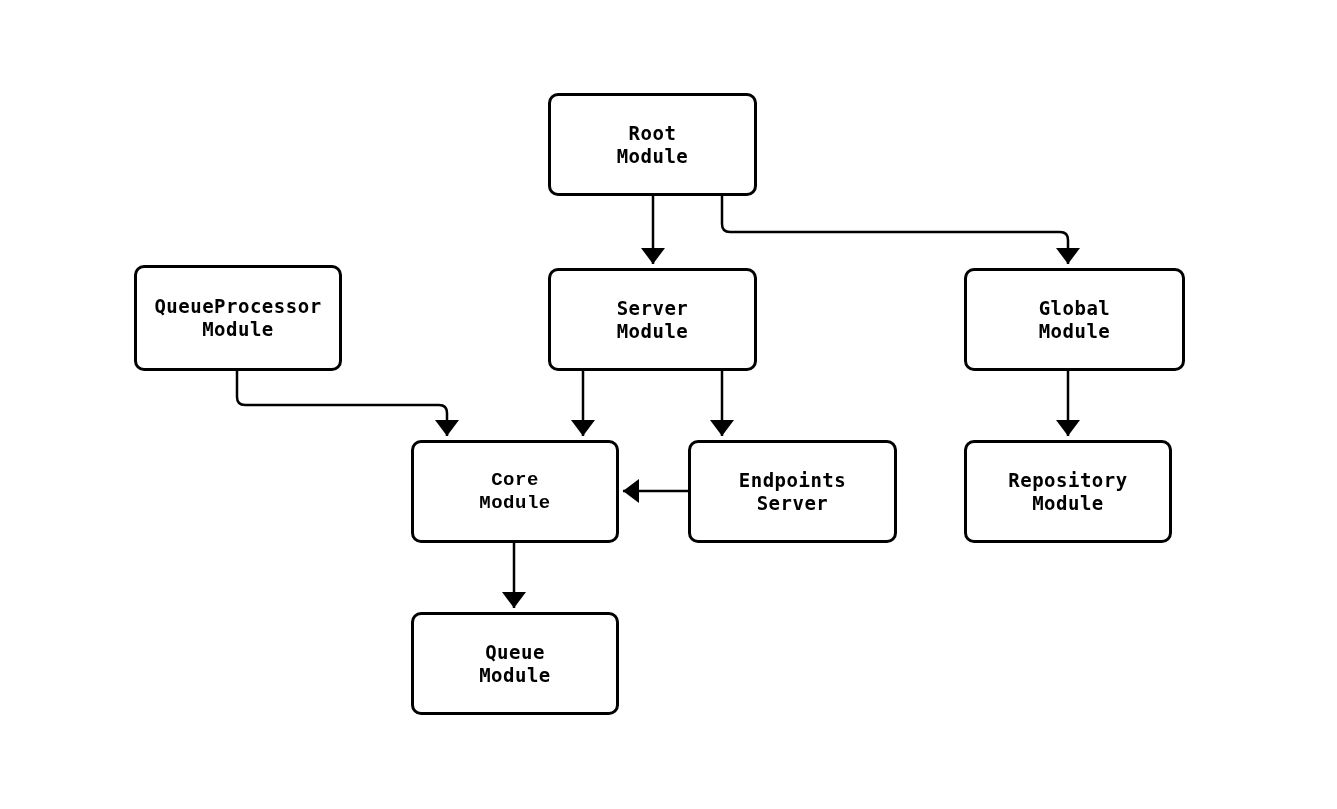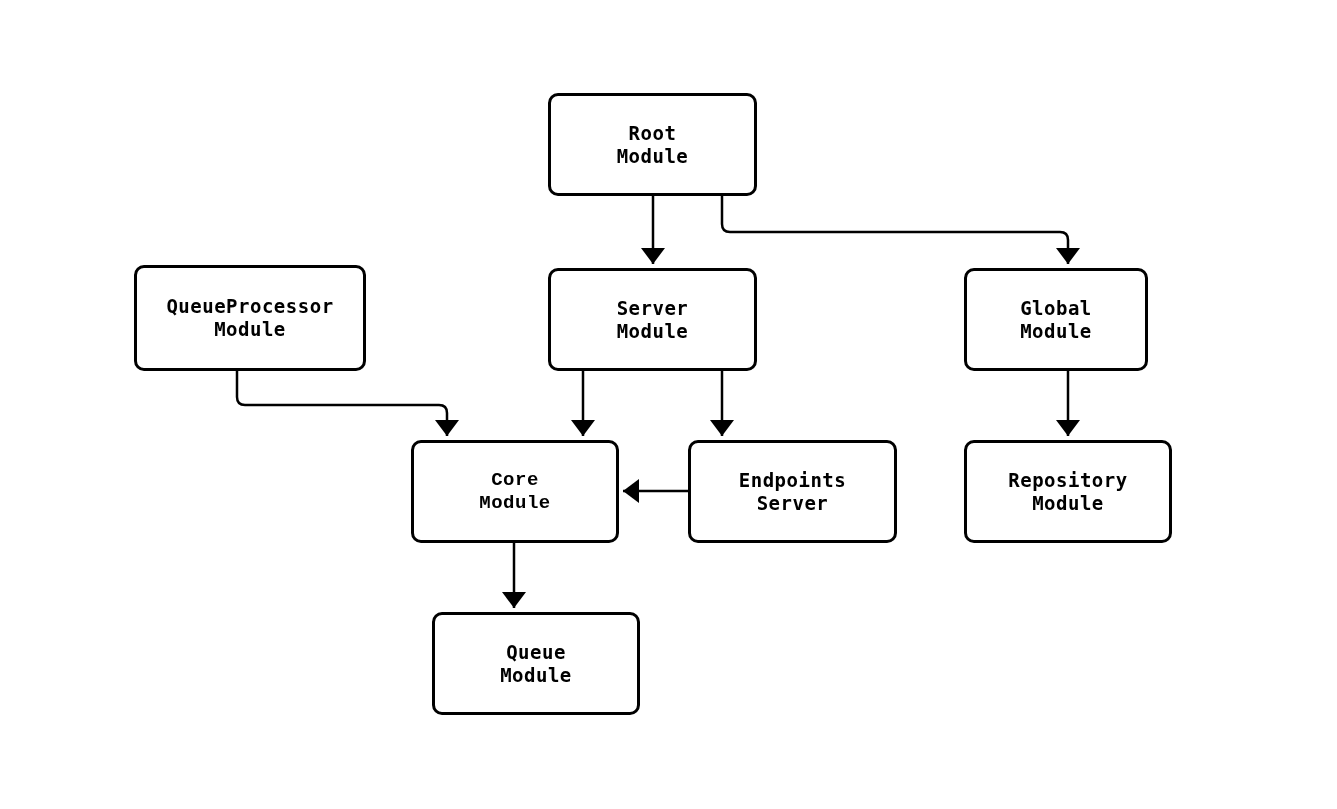--- a/index.html
+++ b/index.html
@@ -36,27 +36,27 @@
   .node .label {
     white-space: pre-line;
     font-size: 19px;
     line-height: 23px;
     font-weight: 700;
     color: #000000;
     letter-spacing: 0.5px;
   }
   
   #node-root          { left: 548px; top:  93px; width: 209px; height: 103px; }
-  #node-queueprocessor{ left: 134px; top: 265px; width: 232px; height: 106px; }
+  #node-queueprocessor{ left: 134px; top: 265px; width: 208px; height: 106px; }
   #node-server        { left: 548px; top: 268px; width: 209px; height: 103px; }
-  #node-global        { left: 964px; top: 268px; width: 184px; height: 103px; }
+  #node-global        { left: 964px; top: 268px; width: 221px; height: 103px; }
   #node-core          { left: 411px; top: 440px; width: 208px; height: 103px; font-family: Liberation Mono, monospace; }
   #node-endpoints     { left: 688px; top: 440px; width: 209px; height: 103px; }
   #node-repository    { left: 964px; top: 440px; width: 208px; height: 103px; }
-  #node-queue         { left: 432px; top: 612px; width: 208px; height: 103px; }
+  #node-queue         { left: 411px; top: 612px; width: 208px; height: 103px; }
   .edge {
     fill: none;
     stroke: #000000;
     stroke-width: 2.5px;
   }
 </style>
 </head>
 <body>
 
 <div class="canvas">

